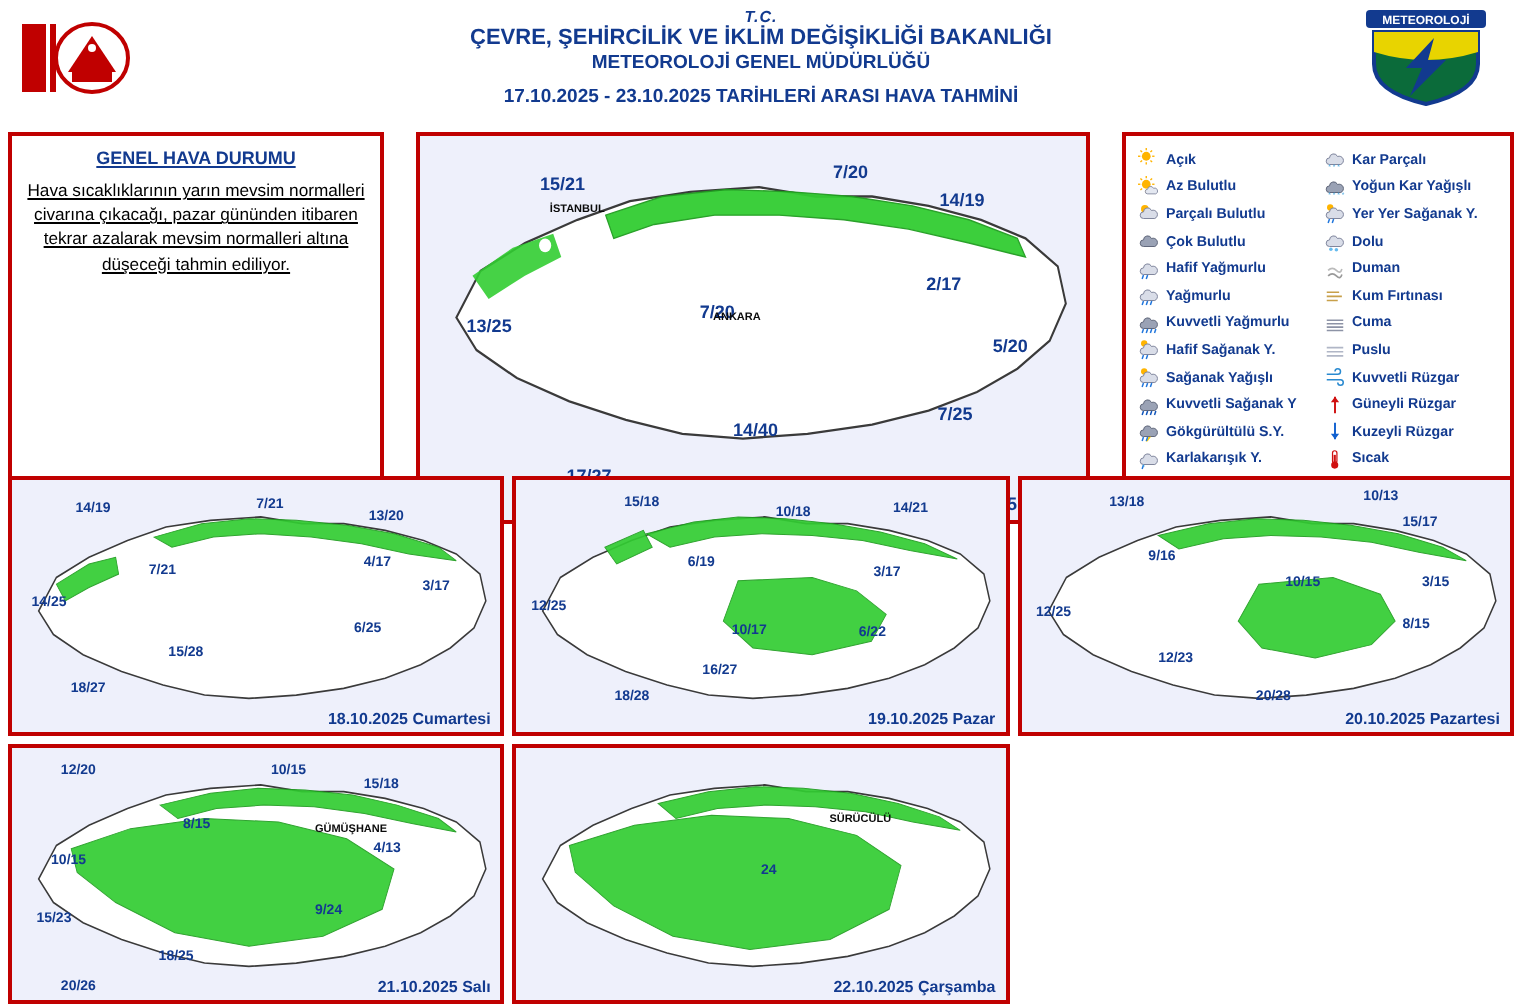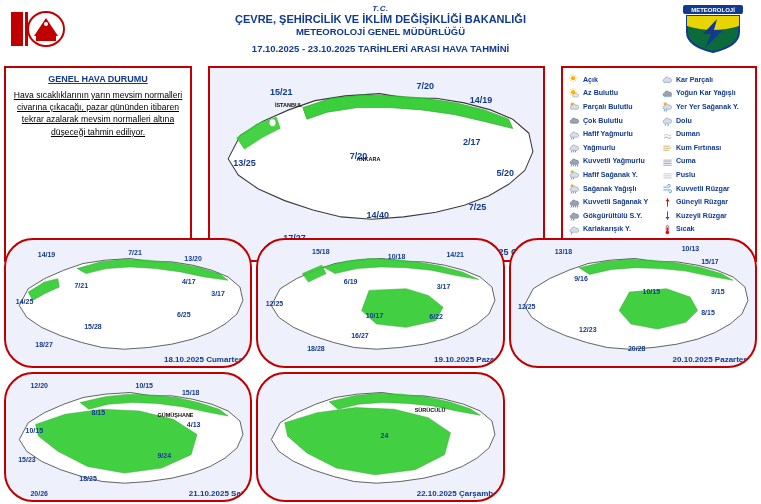--- a/index.html
+++ b/index.html
@@ -59,21 +59,21 @@
   .lrow{display:flex;align-items:center;gap:3px;height:13.6px;}
   .lrow .lbl{font-size:7.1px;color:#123a8f;font-weight:bold;white-space:nowrap;}
   .ico{width:11px;height:11px;flex:0 0 11px;display:inline-block;position:relative;}
   
   .grid{
     position:absolute;top:238px;left:4px;right:4px;bottom:2px;
     display:grid;grid-template-columns:repeat(3,1fr);grid-template-rows:repeat(2,1fr);
     gap:4px;
   }
   .smap{
-    background:#eef0fb;position:relative;overflow:hidden;border-radius:29px;
+    background:#eef0fb;position:relative;overflow:hidden;
   }
   .caption{
     position:absolute;right:5px;bottom:2px;font-size:8px;font-weight:bold;color:#123a8f;
   }
   .bigmap .caption{font-size:9px;right:7px;bottom:3px;margin-left:24px;}
   
   .temp{
     position:absolute;font-size:7px;font-weight:bold;color:#123a8f;white-space:nowrap;
   }
   .bigmap .temp{font-size:9px;}

